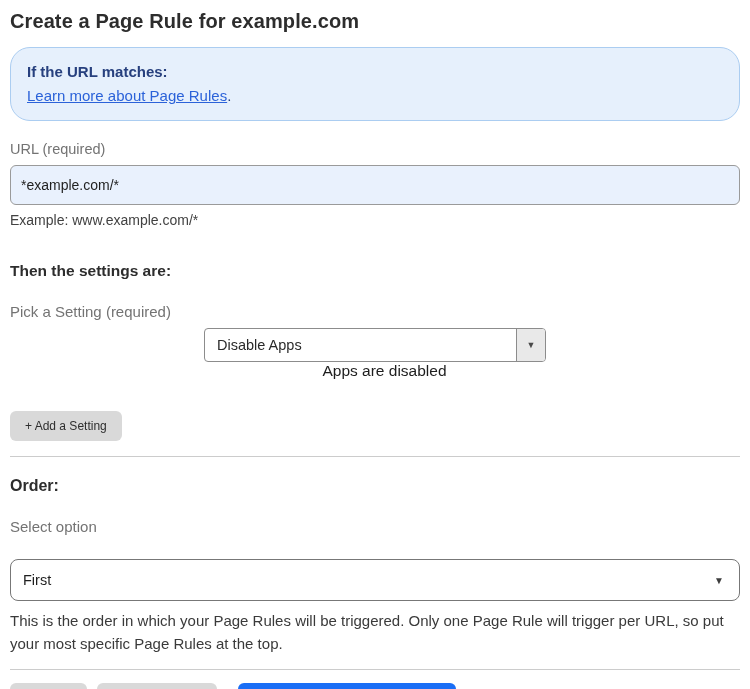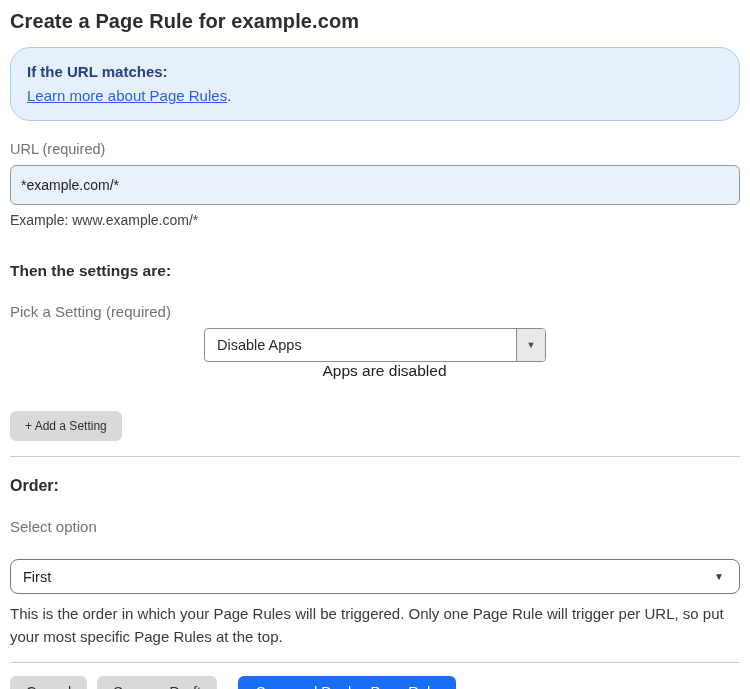--- a/index.html
+++ b/index.html
@@ -130,21 +130,21 @@
     border: none;
     border-top: 1px solid #cccccc;
     margin-top: 15px;
   }
 
   .order-heading { margin-top: 20px; font-size: 16px; }
   .order-select-label { margin-top: 23px; font-size: 15px; margin-bottom: 24px; }
 
   .order-select {
     width: 100%;
-    height: 35px;
+    height: 42px;
     background: #ffffff;
     border: 1px solid #777777;
     border-radius: 8px;
     display: flex;
     align-items: center;
     justify-content: space-between;
     padding: 0 15px 0 12px;
     cursor: pointer;
   }
   .order-select-value { font-size: 14.5px; color: #1f1f1f; }

